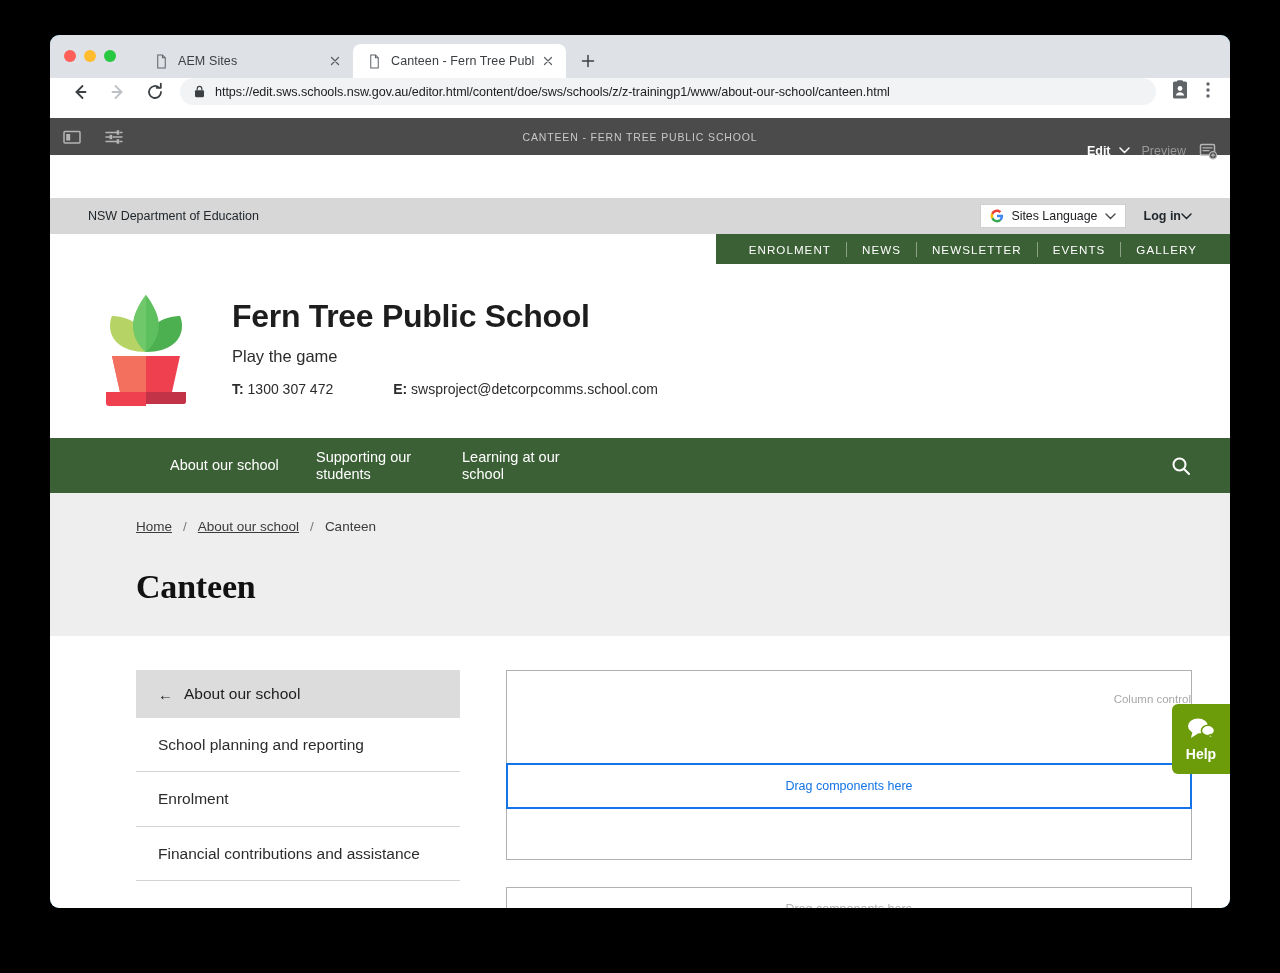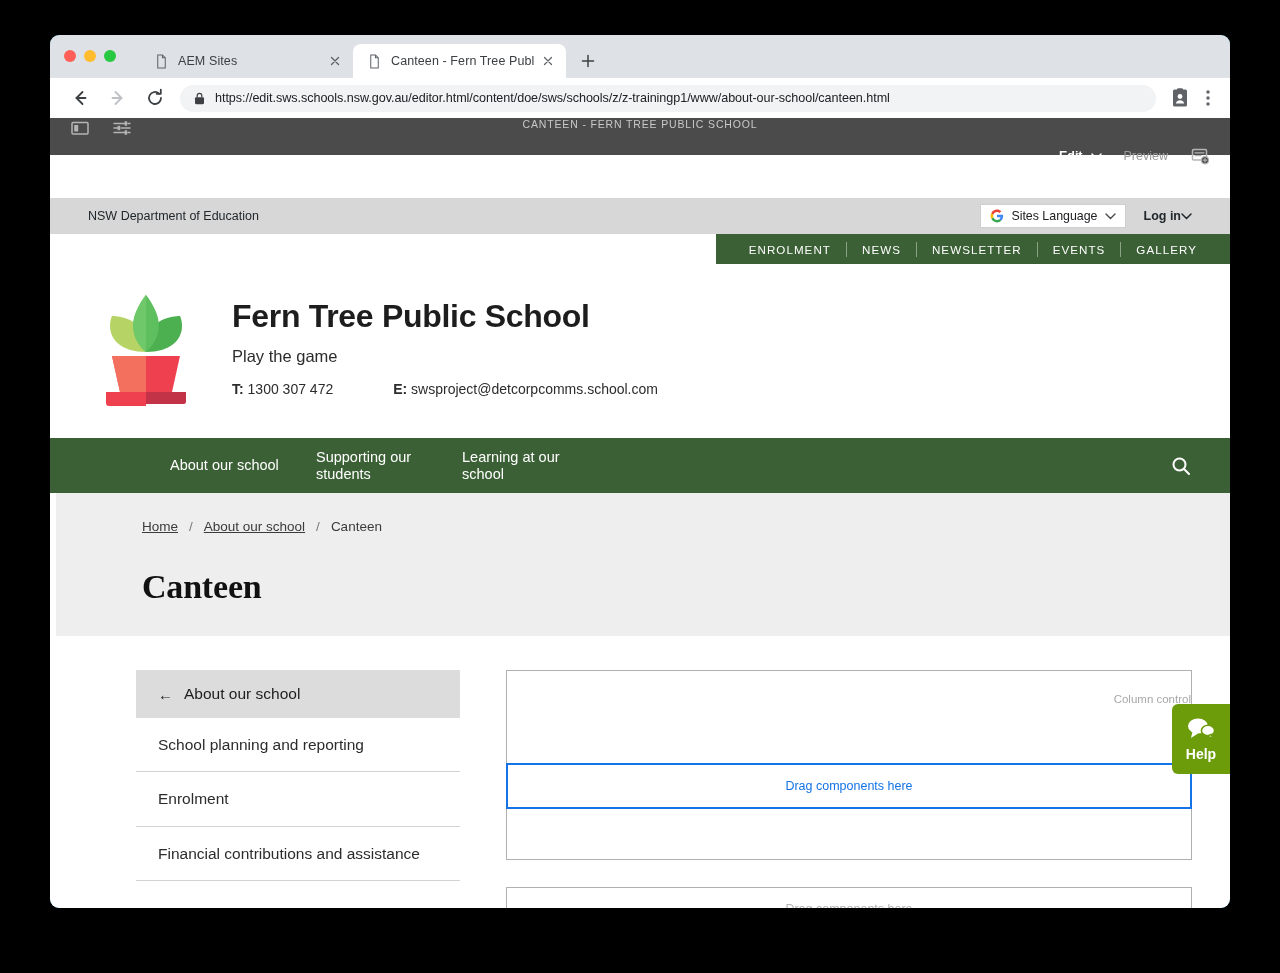--- a/index.html
+++ b/index.html
@@ -87,21 +87,20 @@
     width: 28px; height: 28px;
     margin-left: 8px; margin-bottom: 3px;
     position: relative;
   }
 
   
   .toolbar {
     height: 40px;
     background: #ffffff;
     display: flex;
-    align-items: center;
     padding: 0 10px;
     flex: 0 0 auto;
   }
   .nav-btn {
     width: 28px; height: 28px;
     margin: 0 5px;
     position: relative;
     flex: 0 0 auto;
   }
   .omnibox {
@@ -130,40 +129,40 @@
     position: relative;
     overflow: hidden;
     background: #ffffff;
   }
 
   
   .aem-bar {
     height: 37px;
     background: #4b4b4b;
     display: flex;
-    align-items: flex-start;
-    padding: 0 20px;
+    align-items: center;
+    padding: 0 12px;
     position: relative;
   }
   .aem-left { display: flex; align-items: center; gap: 22px; }
   .aem-icon { width: 20px; height: 20px; position: relative; }
   .aem-title {
     position: absolute;
     left: 0; right: 0;
     text-align: center;
     font-size: 10.5px;
     letter-spacing: .85px;
     color: #c9c9c9;
     pointer-events: none;
   }
   .aem-right {
     margin-left: auto;
     display: flex;
     align-items: center;
-    gap: 22px;
+    gap: 12px;
     position: relative;
     z-index: 2;
     margin-top: 28px;
   }
   .aem-edit {
     display: flex; align-items: center; gap: 8px;
     font-size: 12.5px; color: #ffffff; font-weight: bold;
   }
   .aem-preview { font-size: 12.5px; color: #9a9a9a; }
 
@@ -253,21 +252,20 @@
     line-height: 1.15;
     width: 146px;
     padding-right: 10px;
   }
   .mainnav-search { margin-left: auto; width: 22px; height: 22px; position: relative;}
 
   
   .title-band {
     background: #eeeeee;
     padding: 26px 38px 30px 86px;
-    margin-left: 6px;
   }
   .breadcrumb {
     display: flex;
     align-items: center;
     gap: 11px;
     font-size: 13.5px;
     color: #3b3b3b;
   }
   .crumb-link { text-decoration: underline; color: #3b3b3b; }
   .crumb-sep { color: #7b7b7b; }

